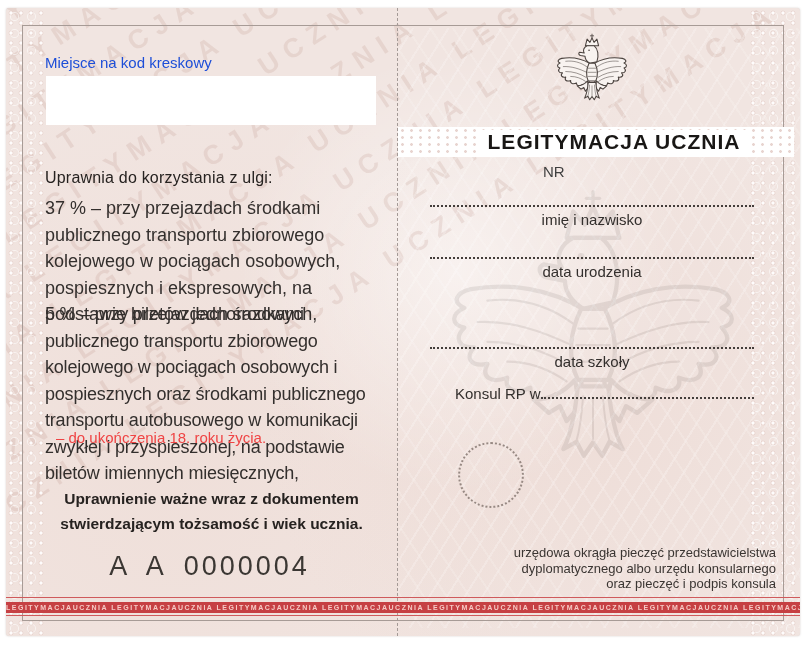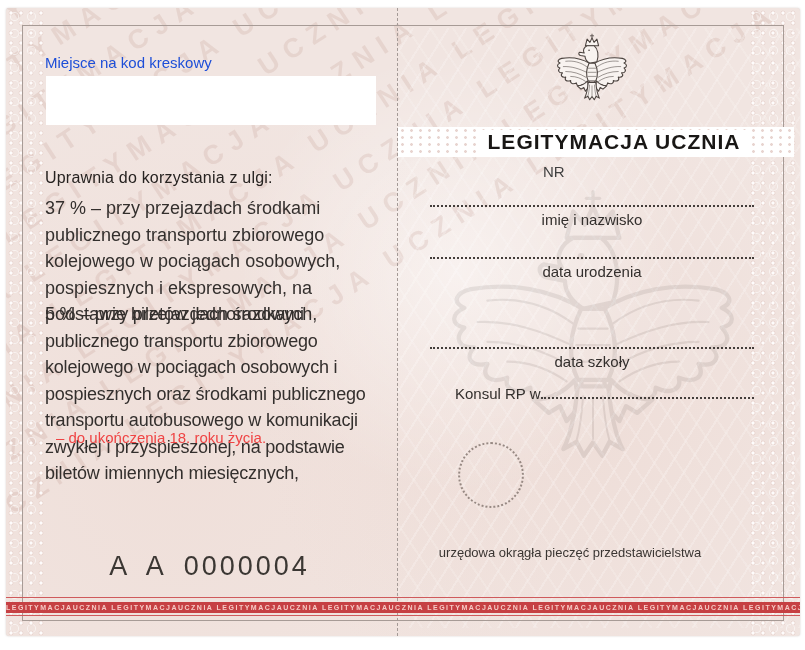--- a/index.html
+++ b/index.html
@@ -112,21 +112,21 @@
     display:flex; align-items:baseline; font-size:15px; color:#332f2d;
   }
   .consul-row .consul-label { white-space:nowrap; margin-right:0; }
   .consul-row .consul-leader { flex:1; border-bottom:2px dotted #433d3a; height:14px; }
 
   .seal-circle {
     position:absolute; left:458px; top:442px; width:66px; height:66px;
     border:2px dotted #978983; border-radius:50%;
   }
   .seal-note {
-    position:absolute; left:408px; top:545px; width:324px; text-align:center;
+    position:absolute; left:452px; top:545px; width:324px; text-align:right;
     font-size:13px; line-height:15.5px; color:#3a3532;
   }
 
   
   .stripe-line-top    { position:absolute; left:6px; top:597px; width:794px; height:1px; background:#cf5a5c; }
   .stripe-band {
     position:absolute; left:6px; top:602px; width:794px; height:11px;
     background:#c64043; overflow:hidden;
     color:rgba(255,226,220,0.85); font-size:7px; line-height:11px;
     letter-spacing:1.5px; white-space:nowrap; font-weight:bold;
@@ -173,20 +173,24 @@
   <div class="barcode-box"></div>
 
   <div class="benefits-heading">Uprawnia do korzystania z ulgi:</div>
 
   <div class="para p37">37 % – przy przejazdach środkami publicznego transportu zbiorowego kolejowego w pociągach osobowych, pospiesznych i ekspresowych, na podstawie biletów jednorazowych,</div>
 
   <div class="para p49">5 % – przy przejazdach środkami publicznego transportu zbiorowego kolejowego w pociągach osobowych i pospiesznych oraz środkami publicznego transportu autobusowego w komunikacji zwykłej i przyspieszonej, na podstawie biletów imiennych miesięcznych,</div>
 
   <div class="age-limit">– do ukończenia 18. roku życia.</div>
 
+  <div class="validity-note">
+    <span>Uprawnienie ważne wraz z dokumentem</span><br>
+    <span>stwierdzającym tożsamość i wiek ucznia.</span>
+  </div>
 
   <div class="serial-number">A A 0000004</div>
 
   <svg class="eagle" viewBox="0 0 100 104">
     <g id="eagle-shape" stroke="#4a423e" fill="#f8f3f0" stroke-width="1.3" stroke-linejoin="round" stroke-linecap="round">
 
       <line x1="50" y1="1" x2="50" y2="6" stroke-width="1"></line>
       <line x1="48" y1="3" x2="52" y2="3" stroke-width="1"></line>
 
       <path d="M42 15 L44 7 L47.5 11 L50 5.5 L52.5 11 L56 7 L58 15 Z"></path>
@@ -234,19 +238,20 @@
 
   <div class="consul-row">
     <span class="consul-label">Konsul RP w</span>
     <span class="consul-leader"></span>
   </div>
 
   <div class="seal-circle"></div>
 
   <div class="seal-note">
     <span>urzędowa okrągła pieczęć przedstawicielstwa</span><br>
-    <br>
+    <span>dyplomatycznego albo urzędu konsularnego</span><br>
+    <span>oraz pieczęć i podpis konsula</span>
   </div>
 
   <div class="stripe-line-top"></div>
   <div class="stripe-band">LEGITYMACJAUCZNIA LEGITYMACJAUCZNIA LEGITYMACJAUCZNIA LEGITYMACJAUCZNIA LEGITYMACJAUCZNIA LEGITYMACJAUCZNIA LEGITYMACJAUCZNIA LEGITYMACJAUCZNIA LEGITYMACJAUCZNIA LEGITYMACJAUCZNIA LEGITYMACJAUCZNIA LEGITYMACJAUCZNIA LEGITYMACJAUCZNIA LEGITYMACJAUCZNIA LEGITYMACJAUCZNIA LEGITYMACJAUCZNIA LEGITYMACJAUCZNIA LEGITYMACJAUCZNIA LEGITYMACJAUCZNIA LEGITYMACJAUCZNIA LEGITYMACJAUCZNIA LEGITYMACJAUCZNIA LEGITYMACJAUCZNIA LEGITYMACJAUCZNIA LEGITYMACJAUCZNIA LEGITYMACJAUCZNIA LEGITYMACJAUCZNIA LEGITYMACJAUCZNIA LEGITYMACJAUCZNIA LEGITYMACJAUCZNIA LEGITYMACJAUCZNIA LEGITYMACJAUCZNIA LEGITYMACJAUCZNIA LEGITYMACJAUCZNIA LEGITYMACJAUCZNIA LEGITYMACJAUCZNIA LEGITYMACJAUCZNIA LEGITYMACJAUCZNIA LEGITYMACJAUCZNIA LEGITYMACJAUCZNIA LEGITYMACJAUCZNIA LEGITYMACJAUCZNIA LEGITYMACJAUCZNIA LEGITYMACJAUCZNIA LEGITYMACJAUCZNIA LEGITYMACJAUCZNIA LEGITYMACJAUCZNIA LEGITYMACJAUCZNIA LEGITYMACJAUCZNIA LEGITYMACJAUCZNIA LEGITYMACJAUCZNIA LEGITYMACJAUCZNIA LEGITYMACJAUCZNIA LEGITYMACJAUCZNIA LEGITYMACJAUCZNIA LEGITYMACJAUCZNIA LEGITYMACJAUCZNIA LEGITYMACJAUCZNIA LEGITYMACJAUCZNIA LEGITYMACJAUCZNIA </div>
   <div class="stripe-line-bottom"></div>
 </div>
 
 </body></html>

